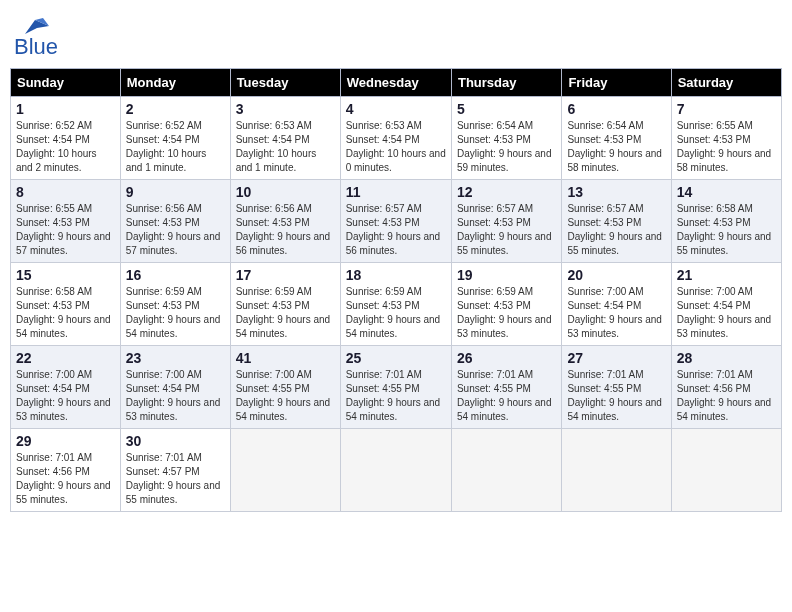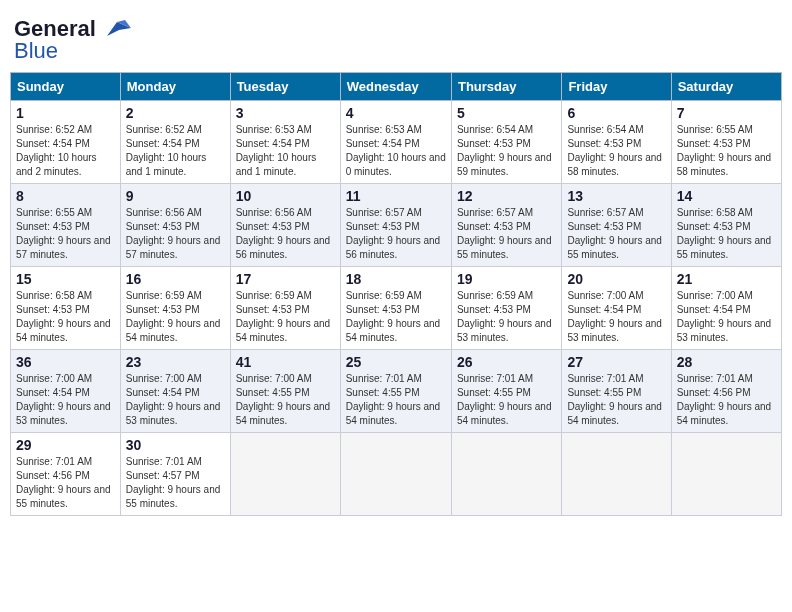--- a/index.html
+++ b/index.html
@@ -35,21 +35,21 @@
       font-size: 15px;
       color: #333;
       margin-top: 2px;
     }
     .calendar {
       width: 100%;
       border-collapse: collapse;
       font-size: 10.5px;
     }
     .calendar th {
-      background: #0369a1;
+      background: #000000;
       color: #fff;
       font-size: 13px;
       font-weight: bold;
       text-align: left;
       padding: 6px 6px;
       border: 1px solid #b0b8cc;
     }
     .calendar td {
       vertical-align: top;
       border: 1px solid #c8cdd8;
@@ -76,21 +76,20 @@
     .empty-cell {
       background: #f5f5f5 !important;
     }
   </style>
 </head>
 <body>
 
 <div class="header-area">
   <div class="logo">
     <div style="display:flex;align-items:center;">
-      <span style="font-size:22px;font-weight:bold;color:#1a1a2e;">General</span>
       <svg width="34" height="22" viewBox="0 0 34 22" style="margin-left:1px;">
         <polygon points="10,18 20,4 34,10 22,12" fill="#2255aa"></polygon>
         <polygon points="20,4 34,10 28,2" fill="#4477cc"></polygon>
       </svg>
     </div>
     <span style="font-size:22px;font-weight:normal;color:#2255aa;margin-top:-4px;display:block;">Blue</span>
   </div>
   <div class="title-area">
     <div class="month-title"></div>
     <div class="subtitle"></div>
@@ -131,21 +130,21 @@
       <tr>
         <td><span class="day-number">15</span><span class="day-detail">Sunrise: 6:58 AM<br>Sunset: 4:53 PM<br>Daylight: 9 hours and 54 minutes.</span></td>
         <td><span class="day-number">16</span><span class="day-detail">Sunrise: 6:59 AM<br>Sunset: 4:53 PM<br>Daylight: 9 hours and 54 minutes.</span></td>
         <td><span class="day-number">17</span><span class="day-detail">Sunrise: 6:59 AM<br>Sunset: 4:53 PM<br>Daylight: 9 hours and 54 minutes.</span></td>
         <td><span class="day-number">18</span><span class="day-detail">Sunrise: 6:59 AM<br>Sunset: 4:53 PM<br>Daylight: 9 hours and 54 minutes.</span></td>
         <td><span class="day-number">19</span><span class="day-detail">Sunrise: 6:59 AM<br>Sunset: 4:53 PM<br>Daylight: 9 hours and 53 minutes.</span></td>
         <td><span class="day-number">20</span><span class="day-detail">Sunrise: 7:00 AM<br>Sunset: 4:54 PM<br>Daylight: 9 hours and 53 minutes.</span></td>
         <td><span class="day-number">21</span><span class="day-detail">Sunrise: 7:00 AM<br>Sunset: 4:54 PM<br>Daylight: 9 hours and 53 minutes.</span></td>
       </tr>
       <tr>
-        <td><span class="day-number">36</span><span class="day-detail">Sunrise: 7:00 AM<br>Sunset: 4:54 PM<br>Daylight: 9 hours and 53 minutes.</span></td>
+        <td><span class="day-number">22</span><span class="day-detail">Sunrise: 7:00 AM<br>Sunset: 4:54 PM<br>Daylight: 9 hours and 53 minutes.</span></td>
         <td><span class="day-number">23</span><span class="day-detail">Sunrise: 7:00 AM<br>Sunset: 4:54 PM<br>Daylight: 9 hours and 53 minutes.</span></td>
         <td><span class="day-number">41</span><span class="day-detail">Sunrise: 7:00 AM<br>Sunset: 4:55 PM<br>Daylight: 9 hours and 54 minutes.</span></td>
         <td><span class="day-number">25</span><span class="day-detail">Sunrise: 7:01 AM<br>Sunset: 4:55 PM<br>Daylight: 9 hours and 54 minutes.</span></td>
         <td><span class="day-number">26</span><span class="day-detail">Sunrise: 7:01 AM<br>Sunset: 4:55 PM<br>Daylight: 9 hours and 54 minutes.</span></td>
         <td><span class="day-number">27</span><span class="day-detail">Sunrise: 7:01 AM<br>Sunset: 4:55 PM<br>Daylight: 9 hours and 54 minutes.</span></td>
         <td><span class="day-number">28</span><span class="day-detail">Sunrise: 7:01 AM<br>Sunset: 4:56 PM<br>Daylight: 9 hours and 54 minutes.</span></td>
       </tr>
       <tr>
         <td><span class="day-number">29</span><span class="day-detail">Sunrise: 7:01 AM<br>Sunset: 4:56 PM<br>Daylight: 9 hours and 55 minutes.</span></td>
         <td><span class="day-number">30</span><span class="day-detail">Sunrise: 7:01 AM<br>Sunset: 4:57 PM<br>Daylight: 9 hours and 55 minutes.</span></td>

